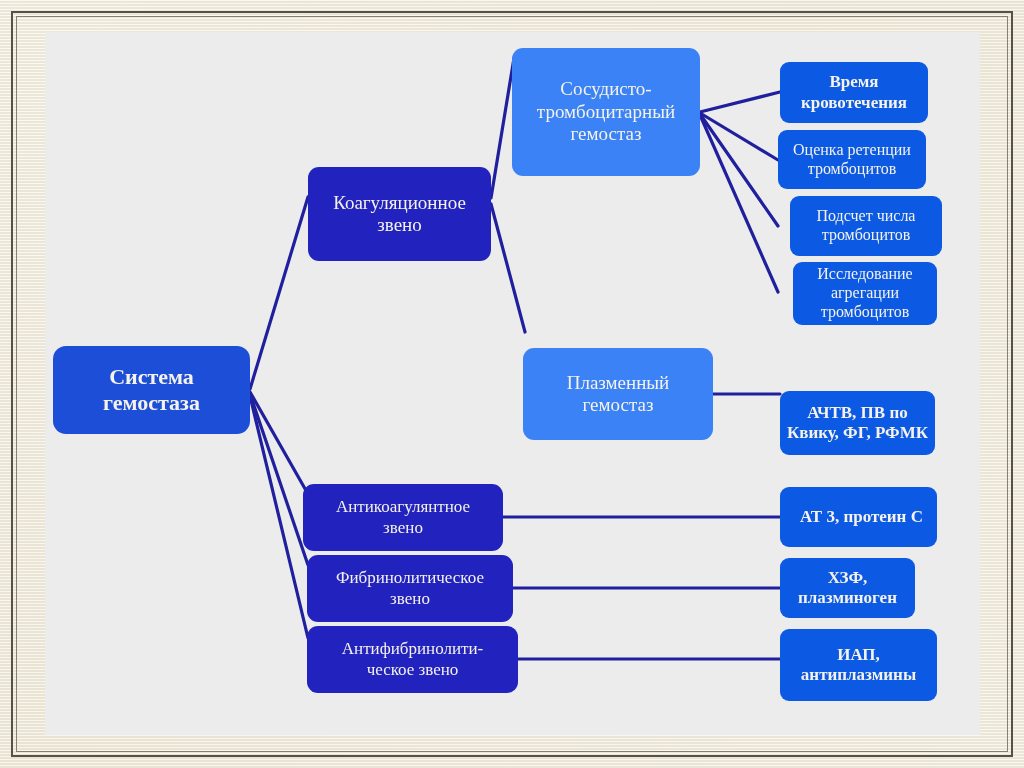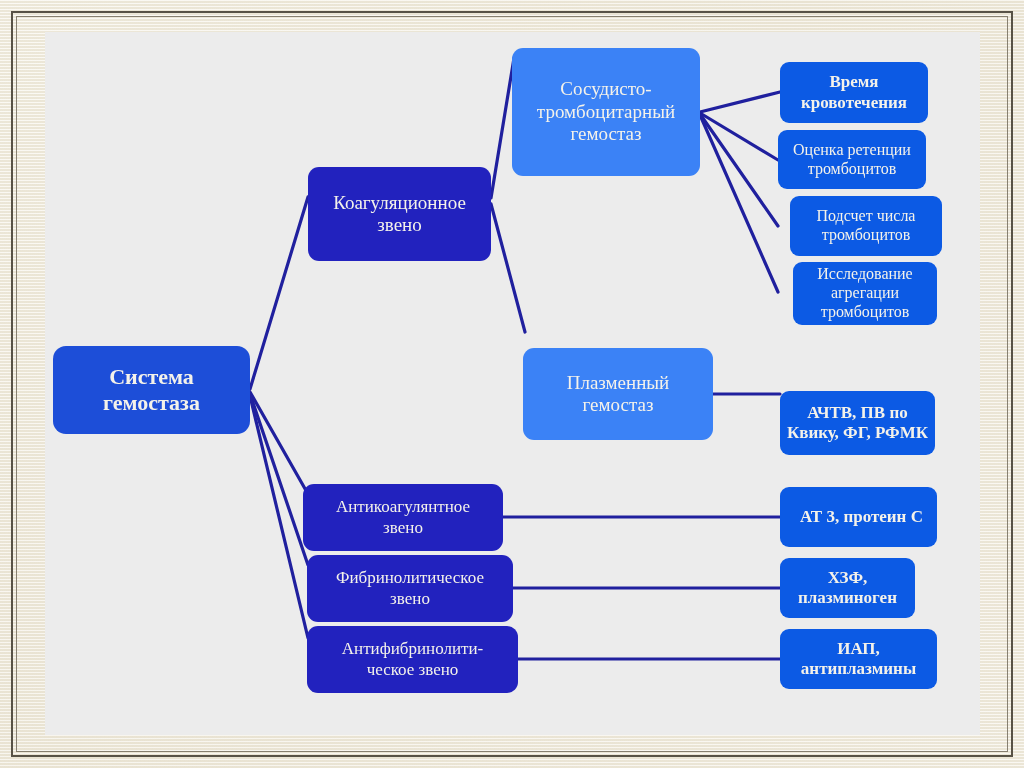--- a/index.html
+++ b/index.html
@@ -160,17 +160,17 @@
 звено</div>
 
     <div class="node navy fs-17" style="left:262px; top:594px; width:211px; height:67px;">Антифибринолити-
 ческое звено</div>
 
     <div class="node blue fs-17 b" style="left:735px; top:455px; width:157px; height:60px;padding-left:12px;">АТ 3, протеин С</div>
 
     <div class="node blue fs-17 b" style="left:735px; top:526px; width:135px; height:60px;">ХЗФ,
 плазминоген</div>
 
-    <div class="node blue fs-17 b" style="left:735px; top:597px; width:157px; height:60px;">ИАП,
+    <div class="node blue fs-17 b" style="left:735px; top:597px; width:157px; height:72px;">ИАП,
 антиплазмины</div>
 
   </div>
 </div>
 
 </body></html>

